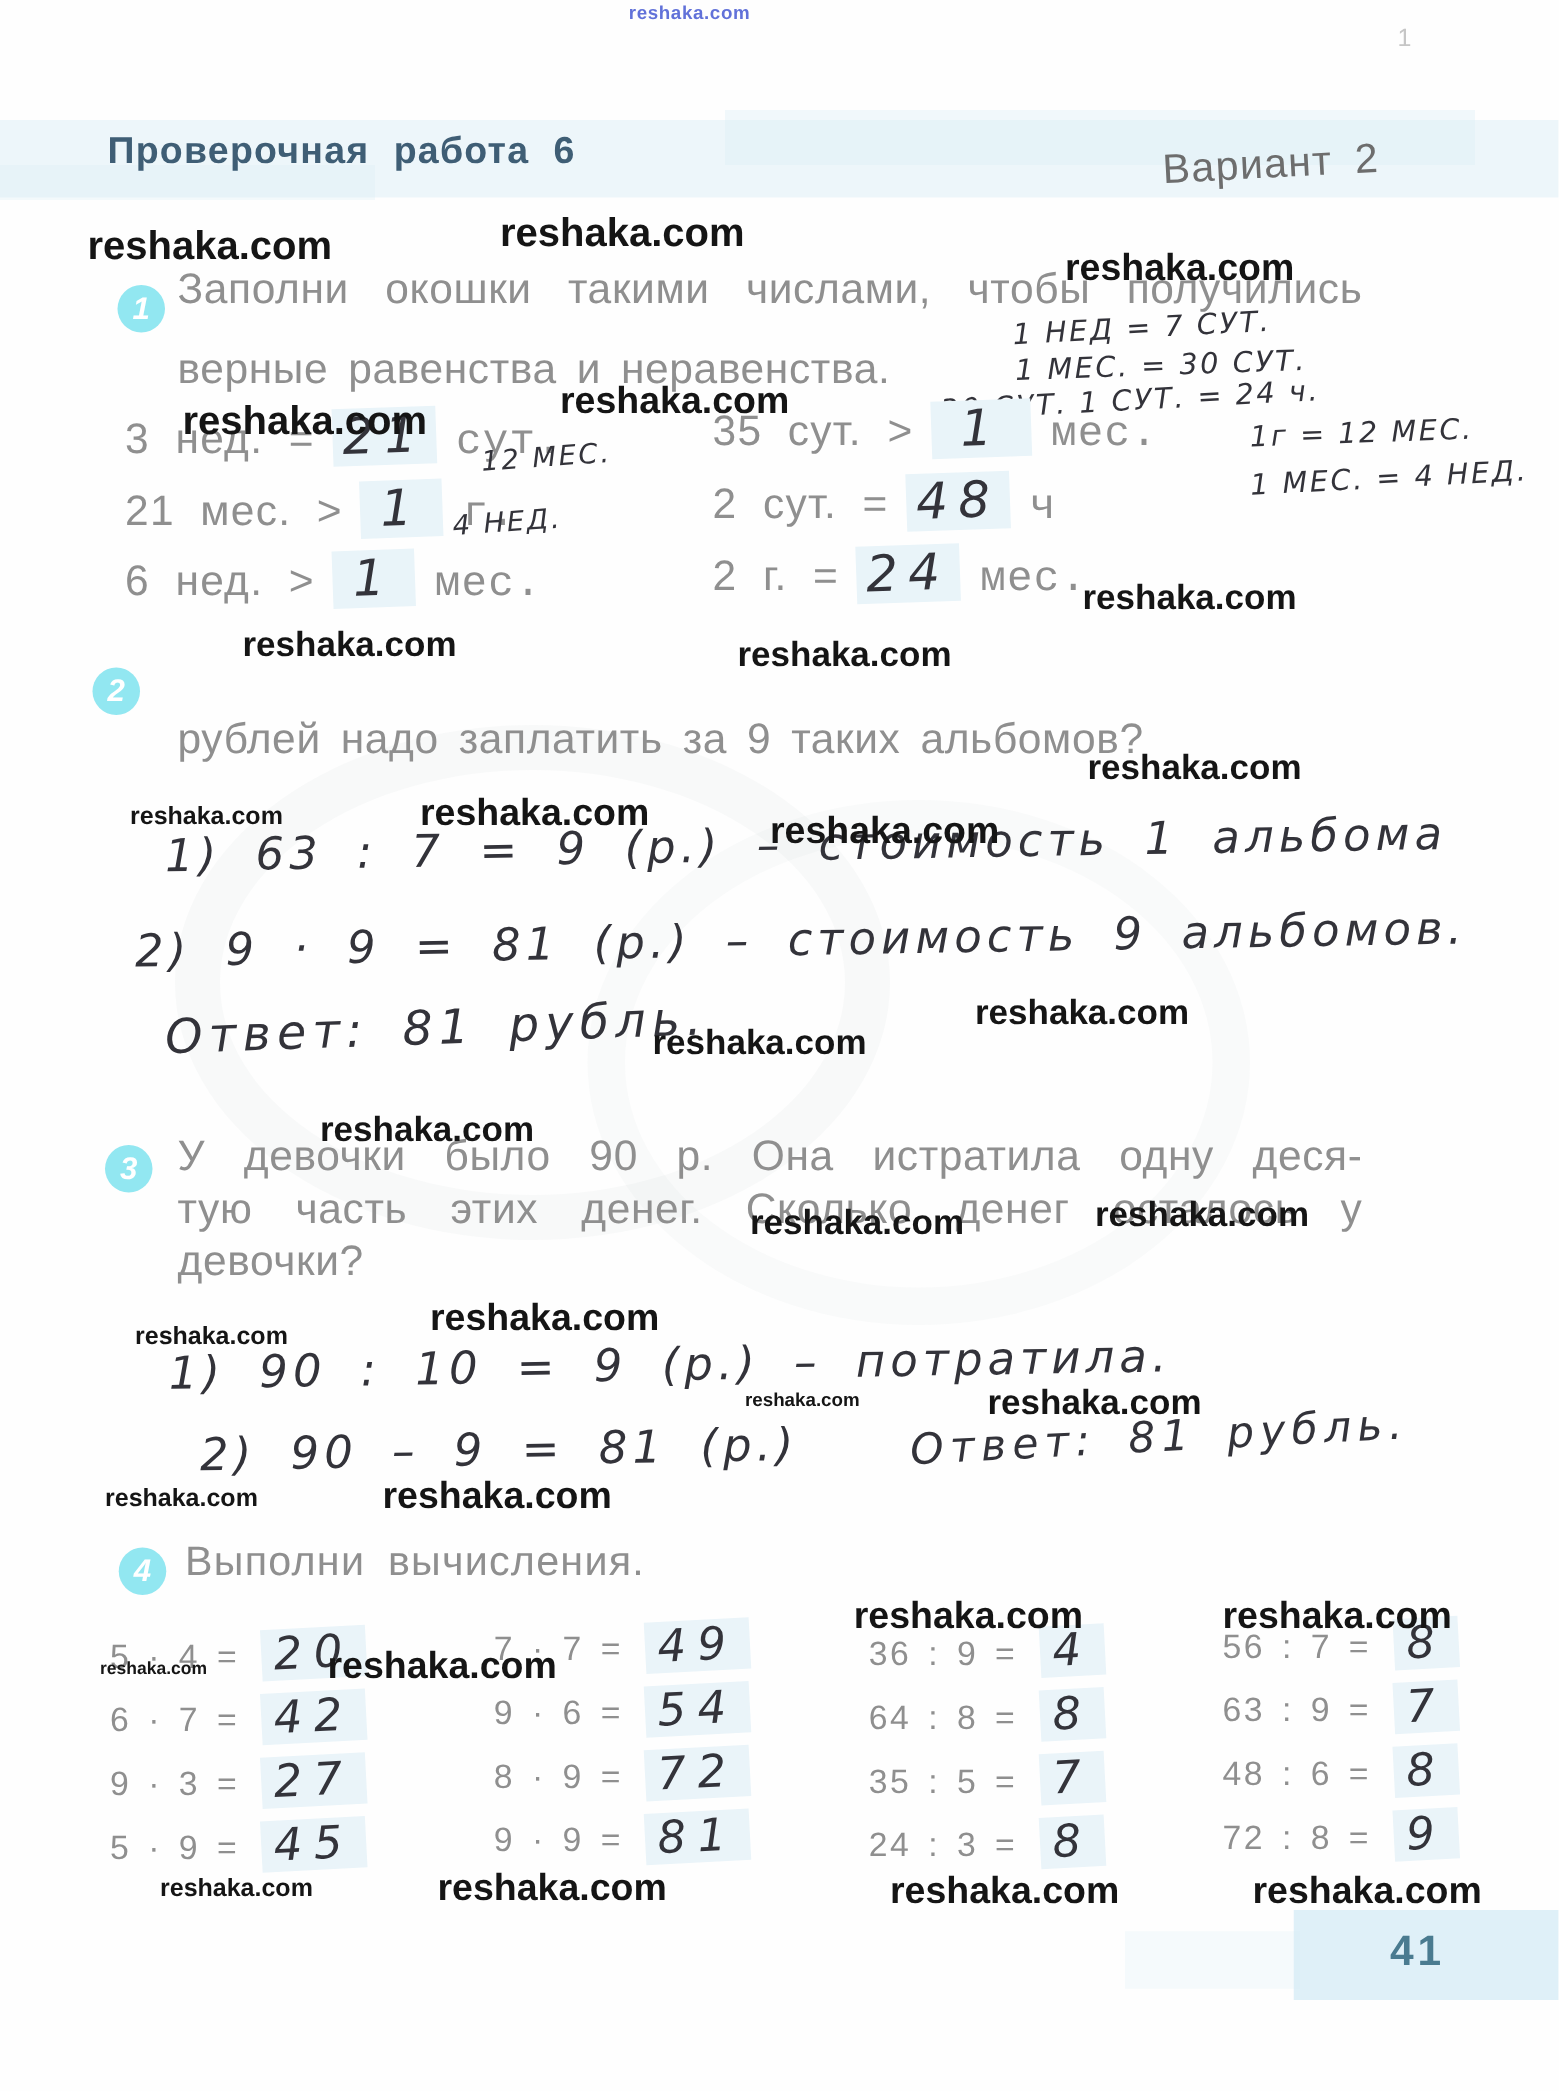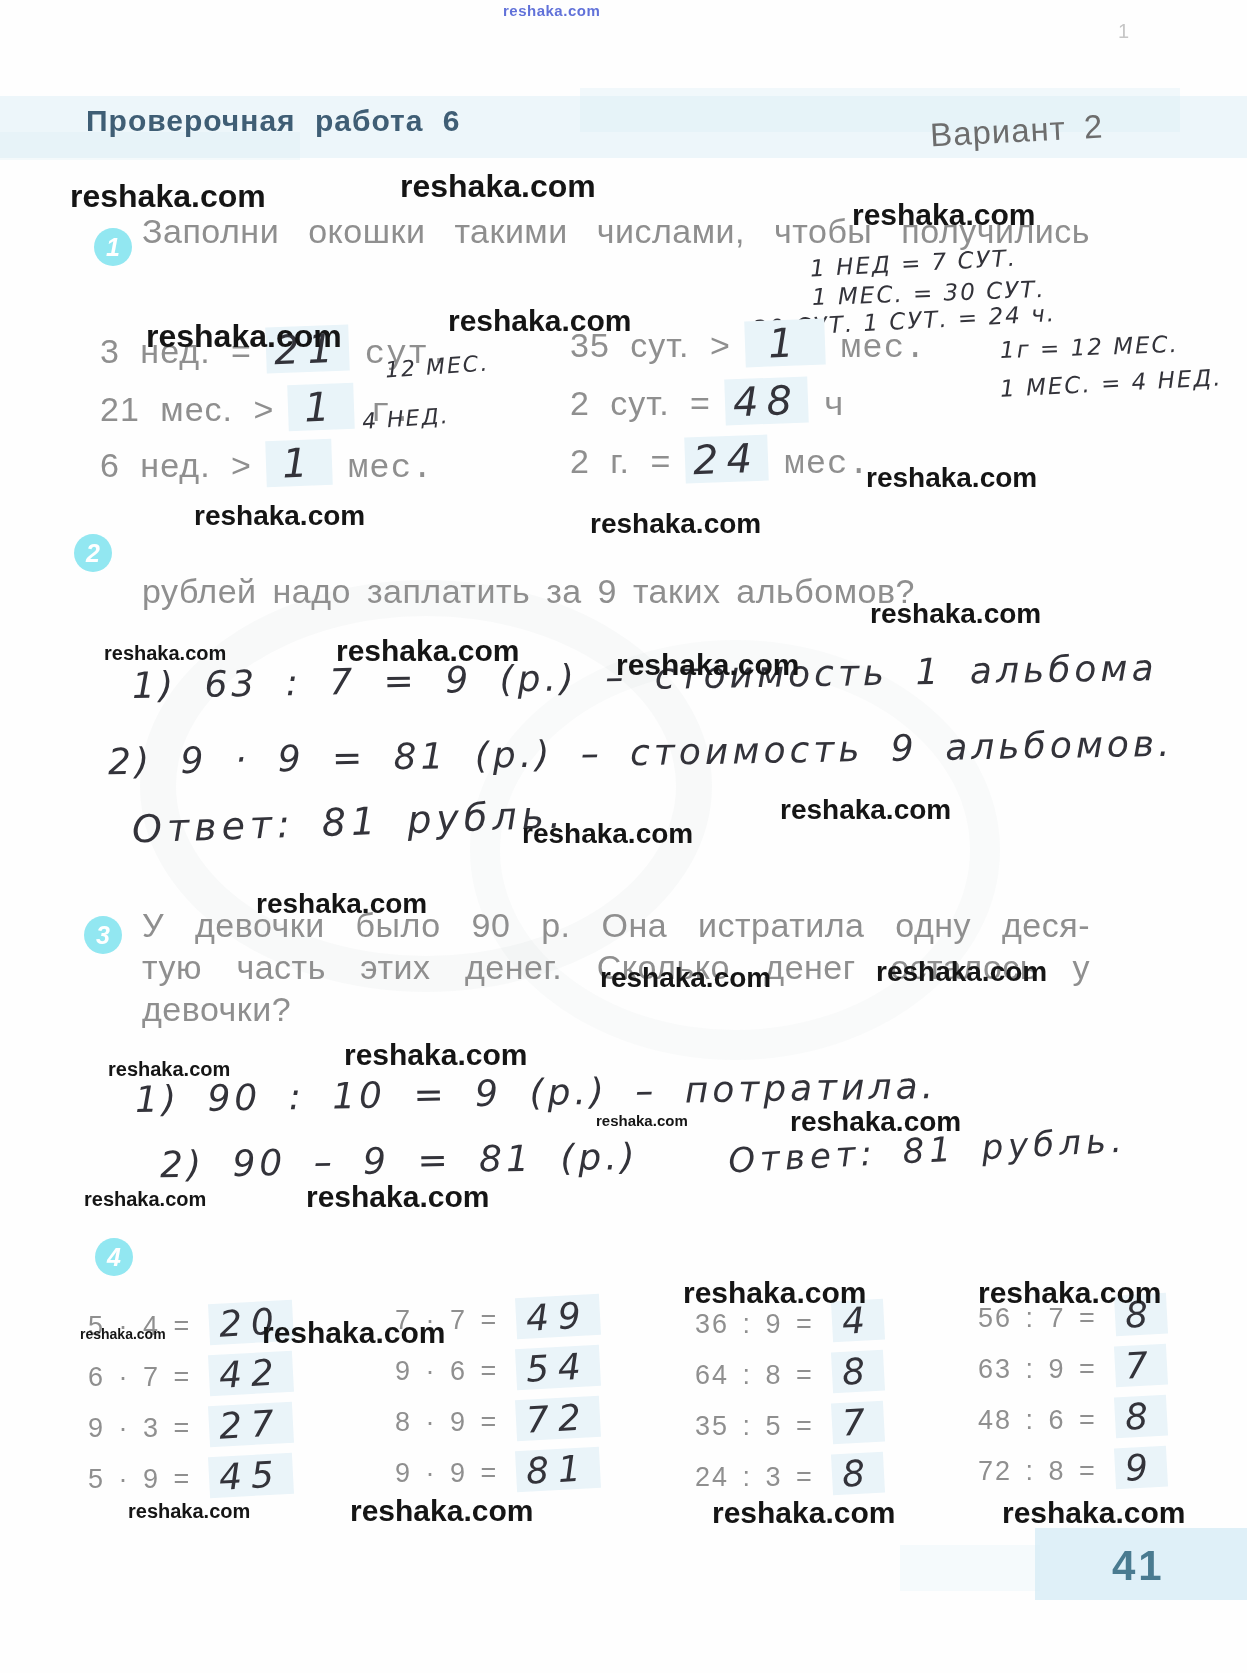--- a/index.html
+++ b/index.html
@@ -60,21 +60,21 @@
   .calc-row .ans {
     display:inline-block; margin-left:18px; font-family:"DejaVu Sans", sans-serif; font-style:italic;
     color:#33333a; font-size:36px; letter-spacing:9px; background:#eaf4f9; padding:0 10px;
     transform:rotate(-3deg);
   }
   .wm {
     position:absolute; color:#151515; font-weight:bold; white-space:nowrap;
     font-family:"Liberation Sans", sans-serif; letter-spacing:0;
   }
   .pagenum {
-    position:absolute; left:1112px; top:1542px; font-size:42px; font-weight:bold;
+    position:absolute; left:1112px; top:1542px; font-size:34px; font-weight:bold;
     color:#4a7b90; letter-spacing:3px;
   }
 </style>
 </head>
 <body>
 
 <div id="page">
 
   <div class="band" style="left:0;top:96px;width:1247px;height:62px;opacity:.42;"></div>
   <div class="band" style="left:580px;top:88px;width:600px;height:44px;opacity:.32;"></div>
@@ -84,20 +84,21 @@
   <div class="ghost" id="ghost1"></div>
   <div class="ghost" id="ghost2"></div>
 
   <span class="top-wm">reshaka.com</span>
   <span class="corner-mark">1</span>
   <div class="title">Проверочная работа 6</div>
   <div class="variant">Вариант 2</div>
 
   <div class="task-icon" style="left:94px;top:228px;">1</div>
   <div class="tline just" style="top:212px;">Заполни окошки такими числами, чтобы получились</div>
+  <div class="tline" style="top:276px;">верные равенства и неравенства.</div>
 
   <span class="hw hw-note" style="left:810px;top:250px;transform:rotate(-3deg);">1 НЕД = 7 СУТ.</span>
   <span class="hw hw-note" style="left:812px;top:280px;transform:rotate(-2deg);">1 МЕС. = 30 СУТ.</span>
   <span class="hw hw-note" style="left:752px;top:308px;transform:rotate(-3deg);">30 СУТ. 1 СУТ. = 24 ч.</span>
   <span class="hw hw-note" style="left:1000px;top:334px;transform:rotate(-2deg);">1г = 12 МЕС.</span>
   <span class="hw hw-note" style="left:1000px;top:370px;transform:rotate(-3deg);">1 МЕС. = 4 НЕД.</span>
 
   <div class="eqrow" style="left:100px;top:326px;">
     <span class="printed pre">3 нед. =</span><span class="hw eqans">21</span><span class="printed unit">сут.</span>
   </div>
@@ -127,20 +128,21 @@
 
   <div class="task-icon" style="left:84px;top:916px;">3</div>
   <div class="tline just" style="top:906px;">У девочки было 90 р. Она истратила одну деся-</div>
   <div class="tline just" style="top:948px;">тую часть этих денег. Сколько денег осталось у</div>
   <div class="tline" style="top:990px;">девочки?</div>
   <div class="hw sol" style="left:135px;top:1072px;">1) 90 : 10 = 9 (р.) – потратила.</div>
   <div class="hw sol" style="left:160px;top:1140px;">2) 90 – 9 = 81 (р.)</div>
   <div class="hw ansline" style="left:728px;top:1130px;font-size:34px;transform:rotate(-3deg);">Ответ: 81 рубль.</div>
 
   <div class="task-icon" style="left:95px;top:1238px;">4</div>
+  <div class="heading4">Выполни вычисления.</div>
   <div class="calc-col" style="left:88px;top:1302px;">
       <div class="calc-row"><span class="pre">5 · 4 =</span><span class="ans">20</span></div>
       <div class="calc-row"><span class="pre">6 · 7 =</span><span class="ans">42</span></div>
       <div class="calc-row"><span class="pre">9 · 3 =</span><span class="ans">27</span></div>
       <div class="calc-row"><span class="pre">5 · 9 =</span><span class="ans">45</span></div>
     </div>
   <div class="calc-col" style="left:395px;top:1296px;">
       <div class="calc-row"><span class="pre">7 · 7 =</span><span class="ans">49</span></div>
       <div class="calc-row"><span class="pre">9 · 6 =</span><span class="ans">54</span></div>
       <div class="calc-row"><span class="pre">8 · 9 =</span><span class="ans">72</span></div>

